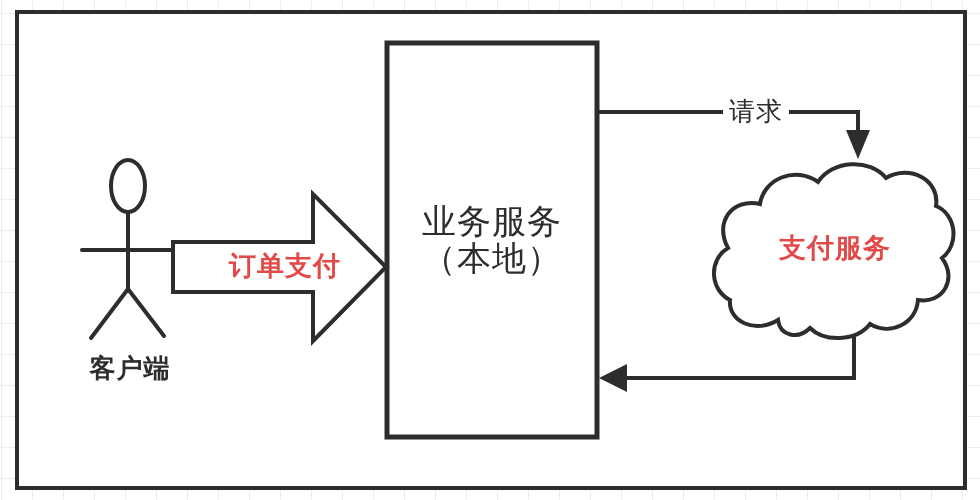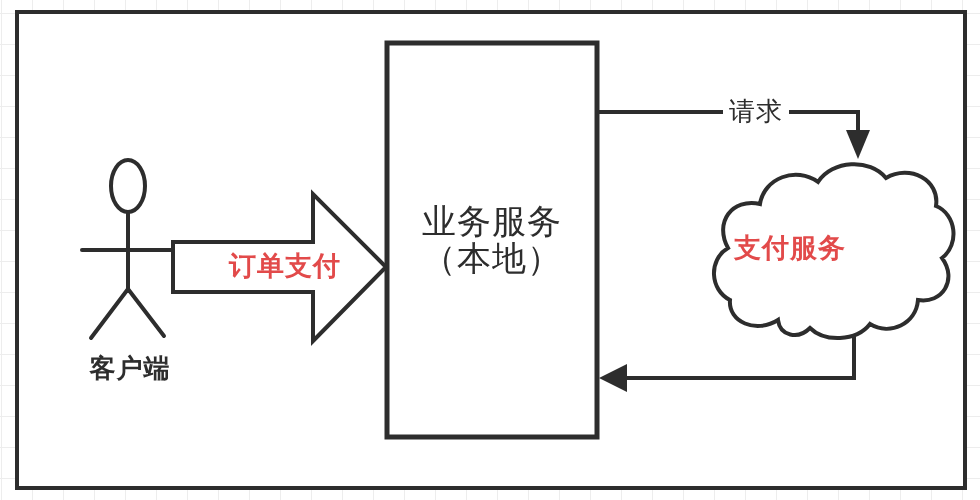--- a/index.html
+++ b/index.html
@@ -32,21 +32,21 @@
     transform:translate(-50%,-50%);
     white-space:nowrap;
     color:var(--stroke);
     z-index:2;
     letter-spacing:1px;
   }
   .label-client{left:130px;top:368px;font-size:26px;font-weight:700;}
   .label-order{left:285px;top:266px;font-size:27px;font-weight:700;color:var(--accent-red);}
   .label-box{left:492px;top:240px;font-size:34px;font-weight:500;text-align:center;line-height:37px;}
   .label-request{left:756px;top:111px;font-size:26px;font-weight:500;background:#ffffff;padding:0 6px;}
-  .label-cloud{left:790px;top:248px;font-size:27px;font-weight:700;color:var(--accent-red);}
+  .label-cloud{left:835px;top:248px;font-size:27px;font-weight:700;color:var(--accent-red);}
   .label-callback{left:742px;top:378px;font-size:26px;font-weight:500;background:#ffffff;padding:0 6px;}
   .watermark{
     position:absolute;right:10px;top:471px;
     font-size:16px;color:var(--watermark);
     z-index:3;letter-spacing:0;
   }
 </style>
 </head>
 <body>
 

